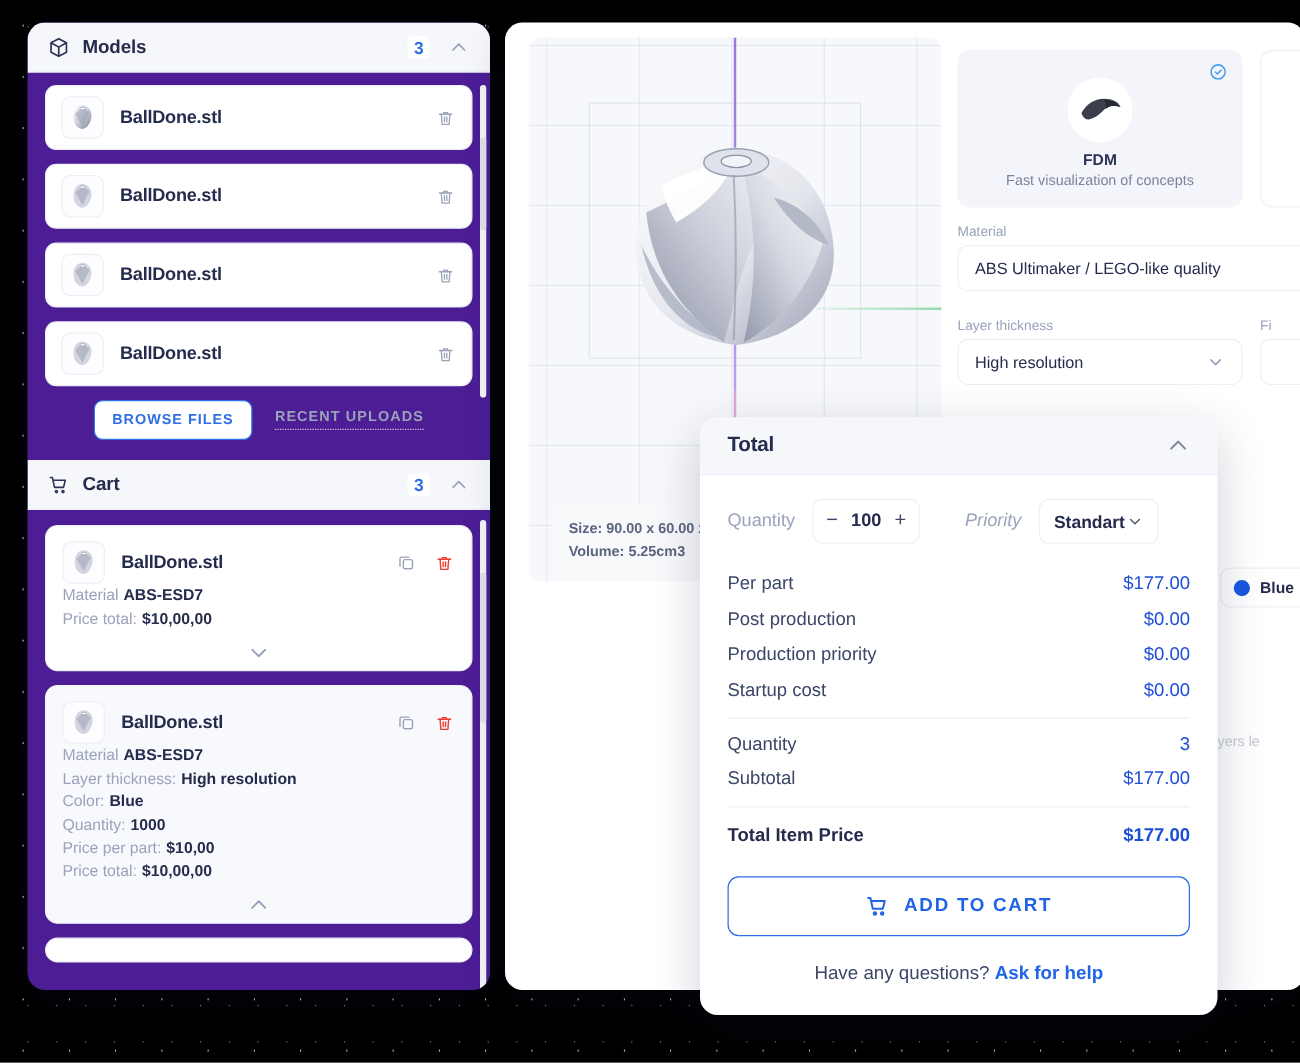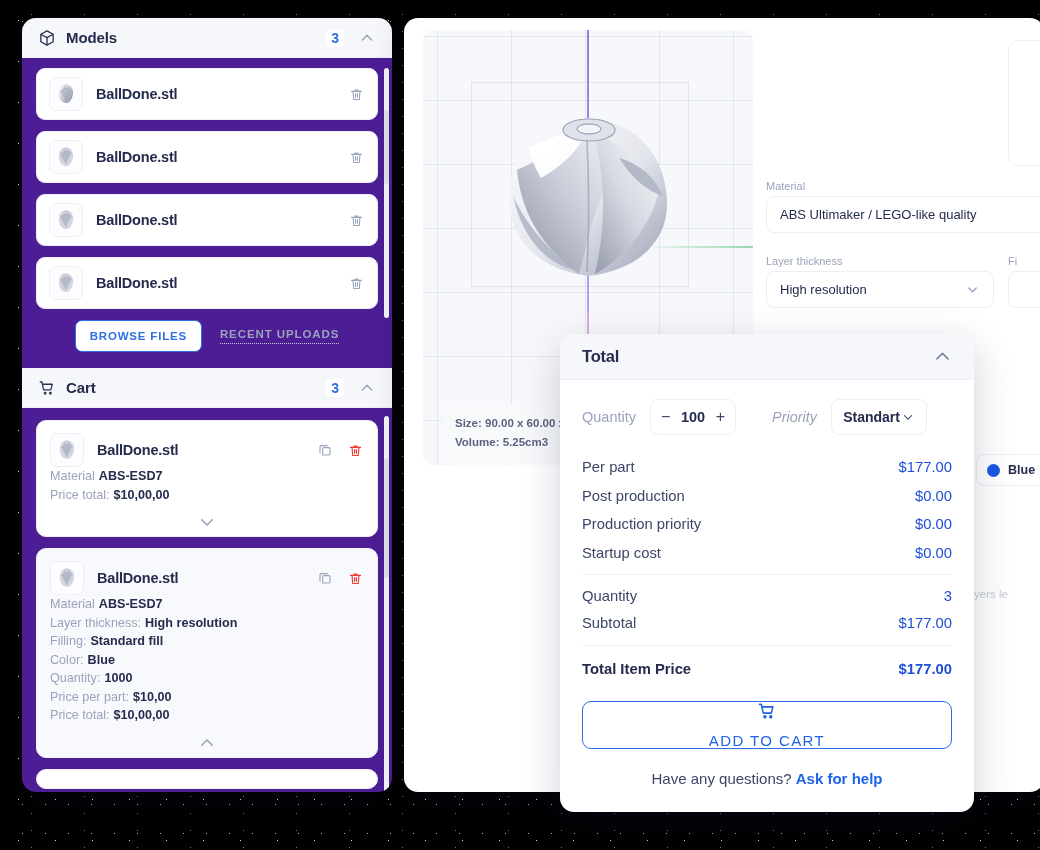--- a/index.html
+++ b/index.html
@@ -402,23 +402,22 @@
   .addcart-btn {
     margin: 18px 22px 0 22px;
     height: 48px;
     border: 1.5px solid #2f6fe4;
     border-radius: 9px;
     background: #fff;
     display: flex; align-items: center; justify-content: center;
     gap: 11px;
     color: #1f63e8;
     font-size: 15px;
-    font-weight: normal;
+    font-weight: bold;
     letter-spacing: 1.4px;
-    flex-direction: column;
   }
   .help-line {
     margin-top: 21px;
     text-align: center;
     font-size: 15px;
     color: #3c4668;
   }
   .help-line .ask { color: #1f63e8; font-weight: bold; }
 
   svg { display: block; }
@@ -633,21 +632,20 @@
                 <path d="M9.5 7V5h5v2"></path>
                 <path d="M6.5 7l1 13h9l1-13"></path>
                 <path d="M10.5 10.5v6M13.5 10.5v6"></path>
               </svg>
           </span>
         </span>
       </div>
       <div class="spec-list">
         <div class="spec-row"><span class="k">Material</span><span class="v">ABS-ESD7</span></div>
         <div class="spec-row"><span class="k">Layer thickness:</span><span class="v">High resolution</span></div>
-        <div class="spec-row"><span class="k">Filling:</span><span class="v">Standard fill</span></div>
         <div class="spec-row"><span class="k">Color:</span><span class="v">Blue</span></div>
         <div class="spec-row"><span class="k">Quantity:</span><span class="v">1000</span></div>
         <div class="spec-row"><span class="k">Price per part:</span><span class="v">$10,00</span></div>
         <div class="spec-row"><span class="k">Price total:</span><span class="v">$10,00,00</span></div>
       </div>
       <div class="card-toggle">
         <svg width="18" height="18" viewBox="0 0 24 24" fill="none" stroke="currentColor" stroke-width="2" stroke-linecap="round" stroke-linejoin="round">
             <path d="M5 15l7-7 7 7"></path>
           </svg>
       </div>
@@ -698,20 +696,36 @@
       <ellipse cx="120" cy="29" rx="12" ry="5" fill="#f3f4f8" stroke="#8b91a6" stroke-width="1"></ellipse>
       <path d="M118 40 C120 80 120 130 118 172" stroke="#8e94a8" stroke-width="1.6" fill="none" opacity="0.6"></path>
     </svg>
 
     <div class="size-box">
       <div class="size-line">Size: 90.00 x 60.00 x 9</div>
       <div class="size-line">Volume: 5.25cm3</div>
     </div>
   </div>
 
+  <div class="tech-card">
+    <span class="check">
+      <svg width="15" height="15" viewBox="0 0 24 24" fill="none" stroke="currentColor" stroke-width="2" stroke-linecap="round" stroke-linejoin="round">
+          <circle cx="12" cy="12" r="9"></circle>
+          <path d="M8.5 12.2l2.6 2.6 4.6-5"></path>
+        </svg>
+    </span>
+    <span class="tech-img">
+      <svg width="40" height="28" viewBox="0 0 48 34">
+          <path d="M6 20 C10 12 18 6 28 6 C36 6 42 9 44 14 C40 13 34 12 30 15 C26 18 22 24 14 26 C10 27 7 24 6 20 Z" fill="#3a3f4b"></path>
+          <path d="M28 7 C34 7 40 10 43 14 C38 12 33 13 30 16 C30 12 29 9 28 7 Z" fill="#232831"></path>
+        </svg>
+    </span>
+    <div class="tech-name">FDM</div>
+    <div class="tech-desc">Fast visualization of concepts</div>
+  </div>
   <div class="tech-card-partial"></div>
 
   <span class="field-label" style="left:362px;top:162px;">Material</span>
   <div class="field-box" style="left:362px;top:178px;width:312px;">
     <span>ABS Ultimaker / LEGO-like quality</span>
   </div>
 
   <span class="field-label" style="left:362px;top:237px;">Layer thickness</span>
   <div class="field-box" style="left:362px;top:253px;width:228px;">
     <span>High resolution</span>

